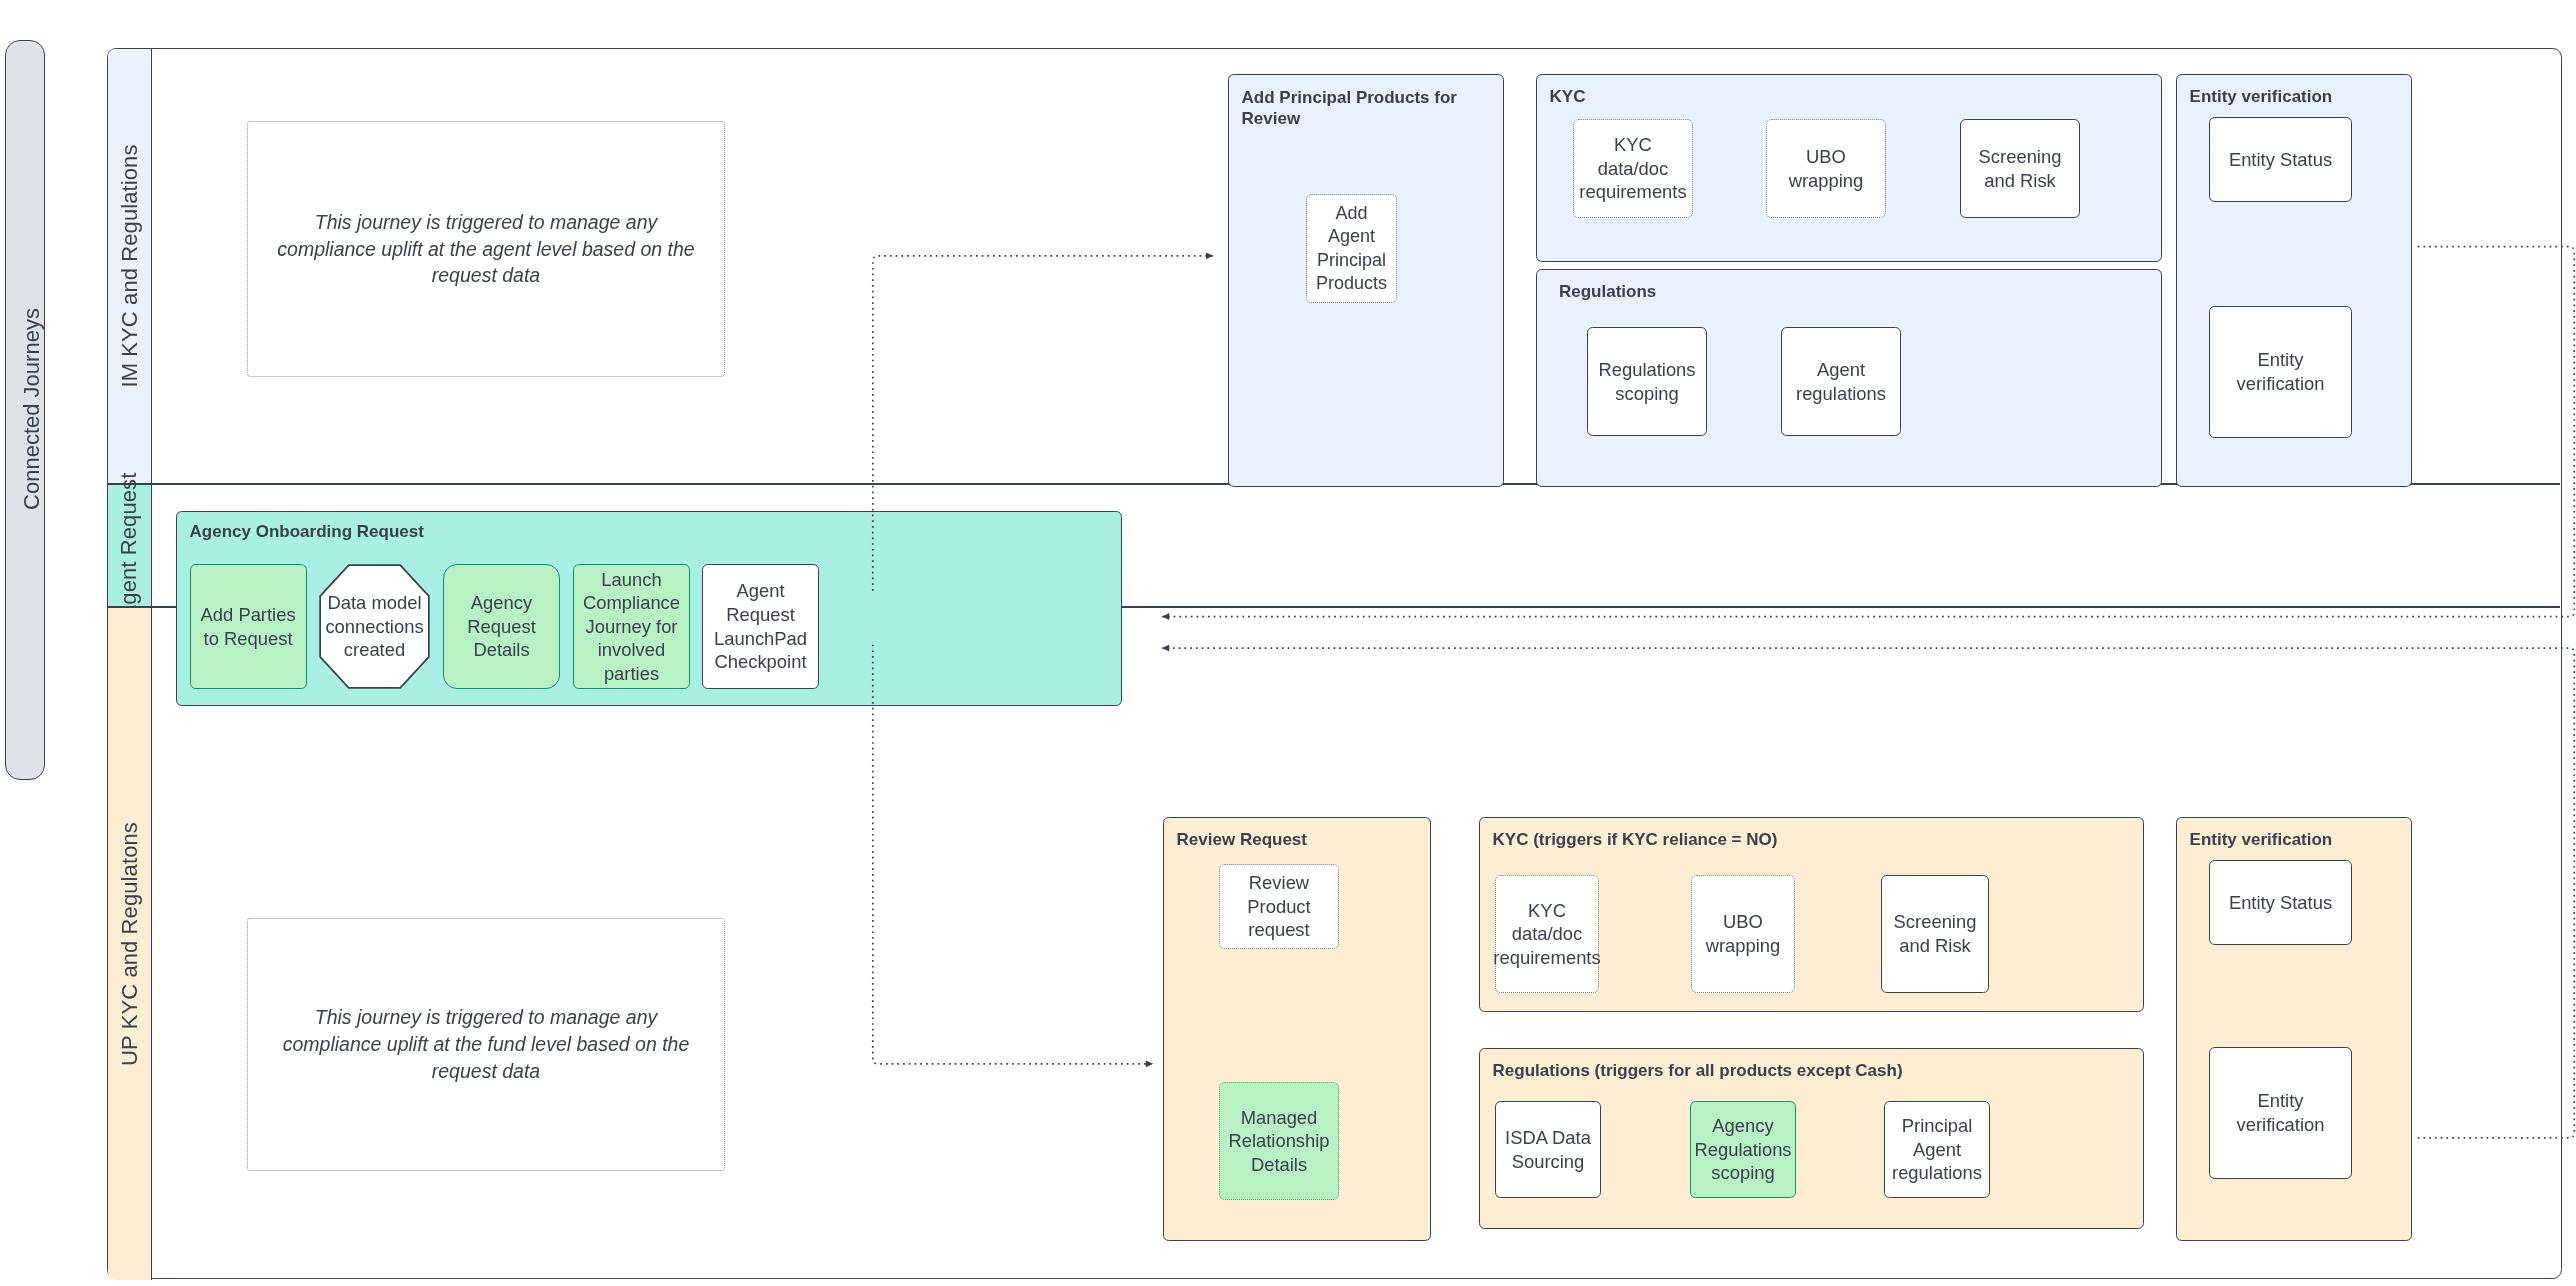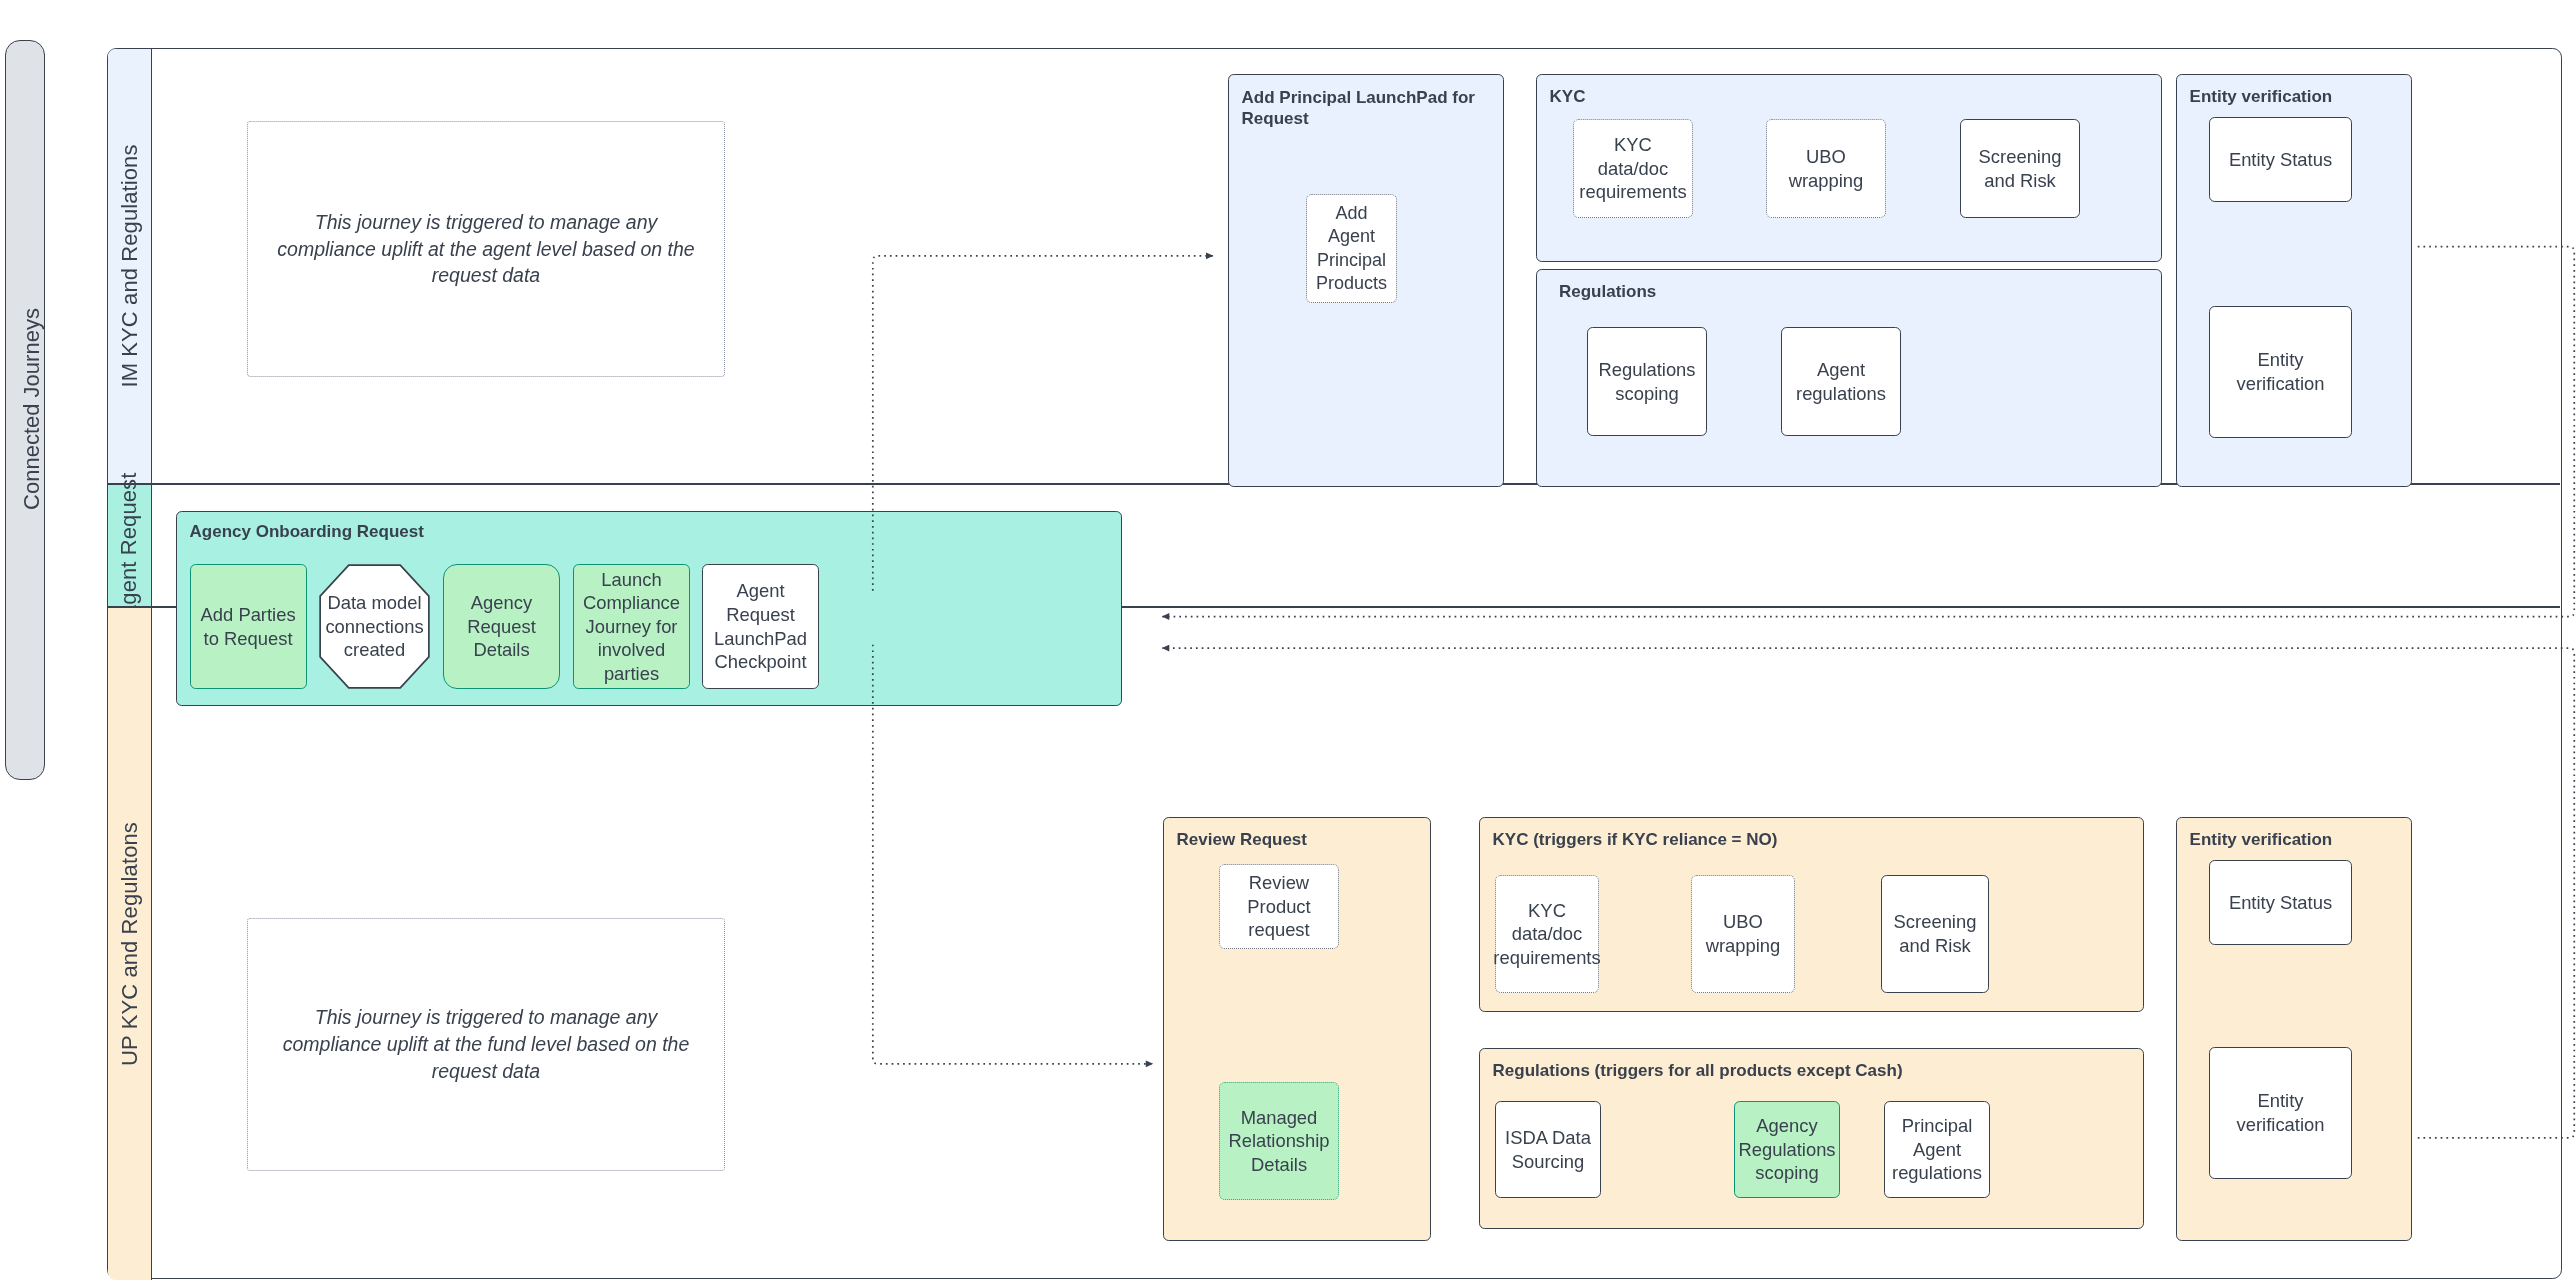--- a/index.html
+++ b/index.html
@@ -119,21 +119,21 @@
     <div class="abs lane-head cream" style="left:0;top:559px;width:44px;height:672px;border-bottom-left-radius:7.5px;">
       <span class="vtext">UP KYC and Regulatons</span>
     </div>
 
     <div class="abs lane-sep" style="left:0;top:434px;width:2452px;"></div>
     <div class="abs lane-sep" style="left:0;top:557px;width:2452px;"></div>
 
     <div class="abs task plain-note" style="left:139px;top:72px;width:478px;height:256px;">This journey is triggered to manage any compliance uplift at the agent level based on the request data</div>
 
     <div class="abs grp blue" style="left:1120px;top:25px;width:276px;height:413px;">
-      <div class="grp-title" style="left:12.6px;top:11.5px;width:252px;white-space:normal;line-height:1.28;">Add Principal LaunchPad for Request</div>
+      <div class="grp-title" style="left:12.6px;top:11.5px;width:252px;white-space:normal;line-height:1.28;">Add Principal Products for Review</div>
       <div class="abs task dotted" style="left:77px;top:119px;width:91px;height:109px;font-size:18px;">Add Agent Principal Products</div>
     </div>
 
     <div class="abs grp blue" style="left:1428px;top:25px;width:626px;height:188px;">
       <div class="grp-title" style="left:12.6px;top:11.5px;">KYC</div>
       <div class="abs task dotted" style="left:36px;top:44px;width:120px;height:99px;">KYC data/doc requirements</div>
       <div class="abs task dotted" style="left:229px;top:44px;width:120px;height:99px;">UBO wrapping</div>
       <div class="abs task" style="left:423px;top:44px;width:120px;height:99px;">Screening and Risk</div>
     </div>
 
@@ -179,21 +179,21 @@
     <div class="abs grp cream" style="left:1371px;top:768px;width:665px;height:195px;">
       <div class="grp-title" style="left:12.6px;top:11.5px;">KYC  (triggers if KYC reliance = NO)</div>
       <div class="abs task dotted" style="left:15px;top:57px;width:104px;height:118px;">KYC data/doc requirements</div>
       <div class="abs task dotted" style="left:211px;top:57px;width:104px;height:118px;">UBO wrapping</div>
       <div class="abs task" style="left:401px;top:57px;width:108px;height:118px;">Screening and Risk</div>
     </div>
 
     <div class="abs grp cream" style="left:1371px;top:999px;width:665px;height:181px;">
       <div class="grp-title" style="left:12.6px;top:11.5px;">Regulations (triggers for all products except Cash)</div>
       <div class="abs task" style="left:15px;top:52px;width:106px;height:97px;">ISDA Data Sourcing</div>
-      <div class="abs task green" style="left:210px;top:52px;width:106px;height:97px;margin-left:44px;">Agency Regulations scoping</div>
+      <div class="abs task green" style="left:210px;top:52px;width:106px;height:97px;">Agency Regulations scoping</div>
       <div class="abs task" style="left:404px;top:52px;width:106px;height:97px;">Principal Agent regulations</div>
     </div>
 
     <div class="abs grp cream" style="left:2068px;top:768px;width:236px;height:424px;">
       <div class="grp-title" style="left:12.6px;top:11.5px;">Entity verification</div>
       <div class="abs task" style="left:32px;top:42px;width:143px;height:85px;">Entity Status</div>
       <div class="abs task" style="left:32px;top:229px;width:143px;height:132px;">Entity verification</div>
     </div>
 
   </div>

